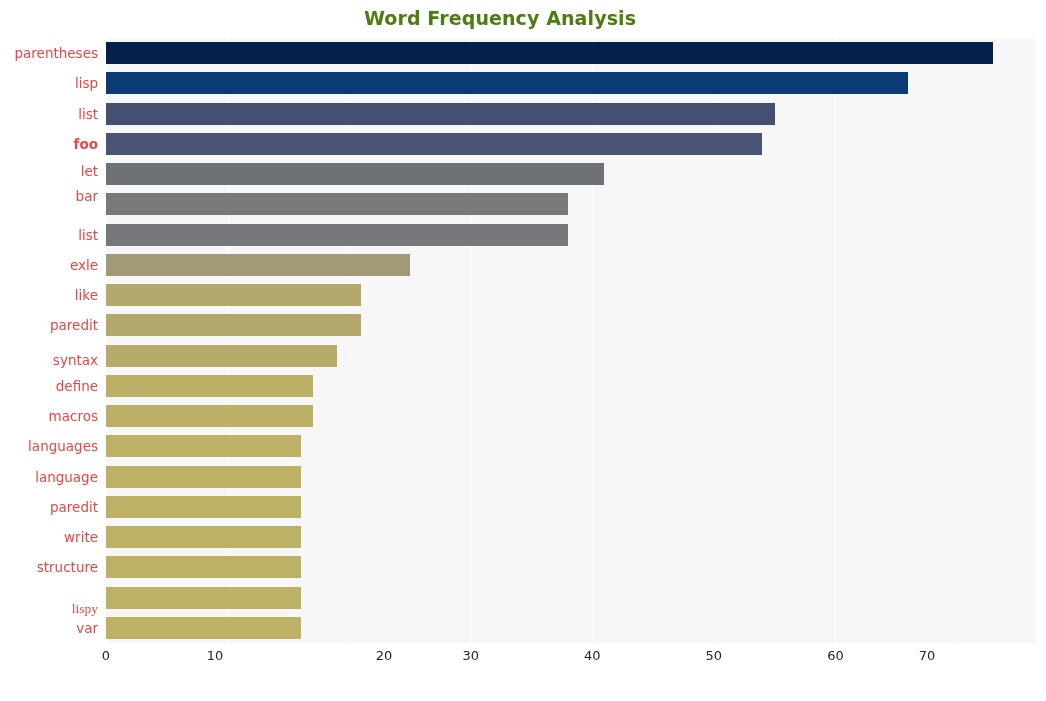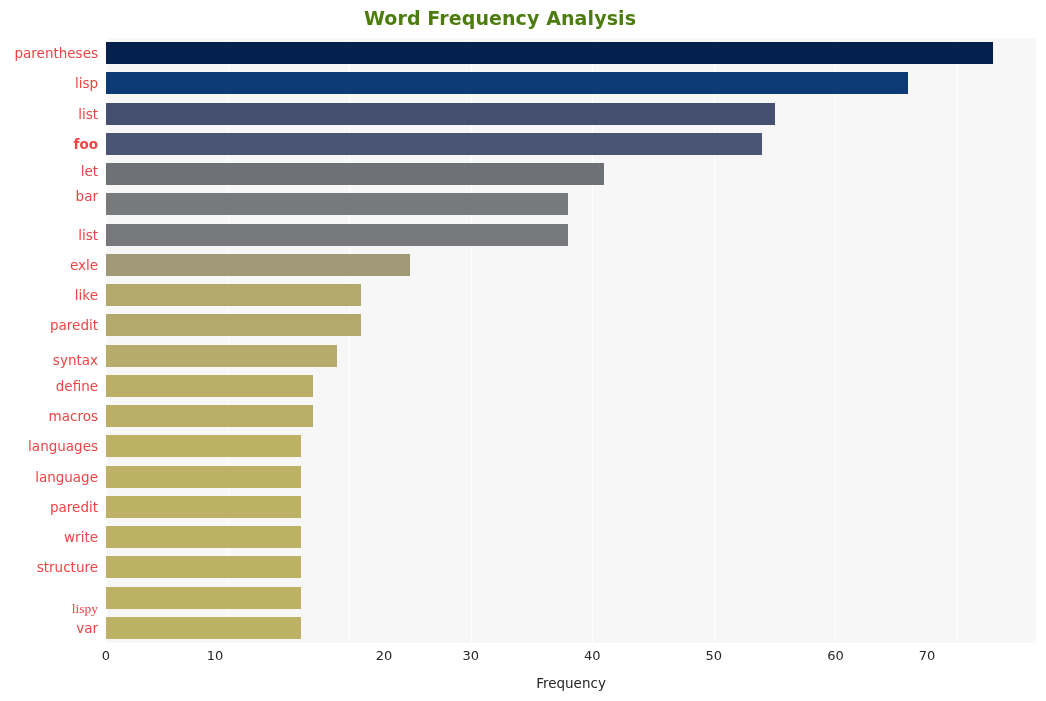--- a/index.html
+++ b/index.html
@@ -168,15 +168,14 @@
       <span class="xtick" style="left: 0px;">0</span>
       <span class="xtick" style="left: 109px;">10</span>
       <span class="xtick" style="left: 260px; margin-left: 18px;">20</span>
       <span class="xtick" style="left: 364.706px;">30</span>
       <span class="xtick" style="left: 486.275px;">40</span>
       <span class="xtick" style="left: 607.843px;">50</span>
       <span class="xtick" style="left: 729.412px;">60</span>
       <span class="xtick" style="left: 821px;">70</span>
     </div>
 
-  <div id="xlabel">Frequency</div>
 
 </div>
 
 </body></html>

